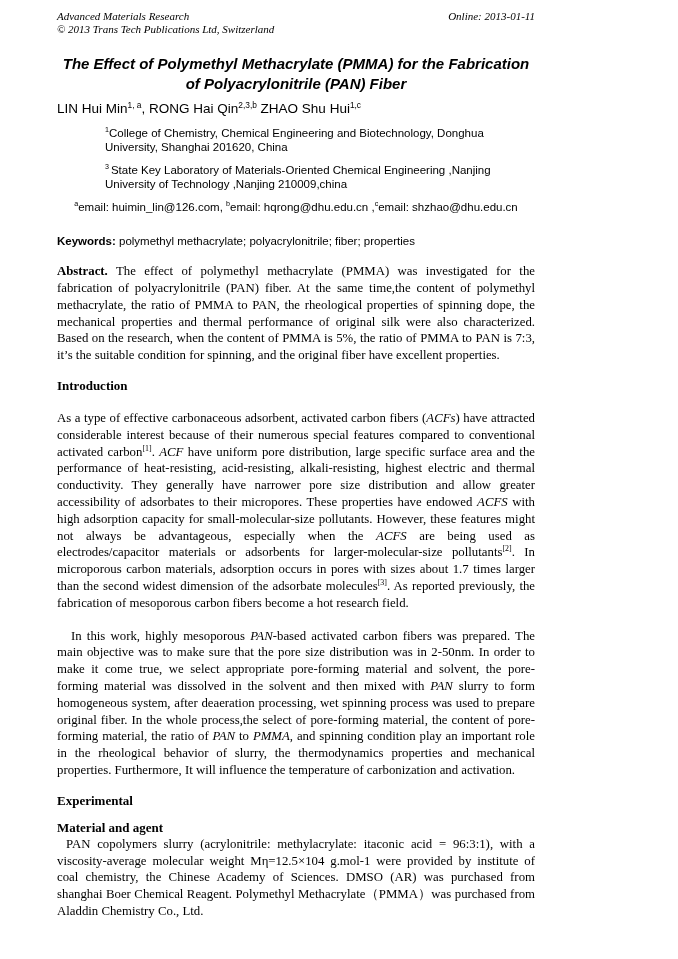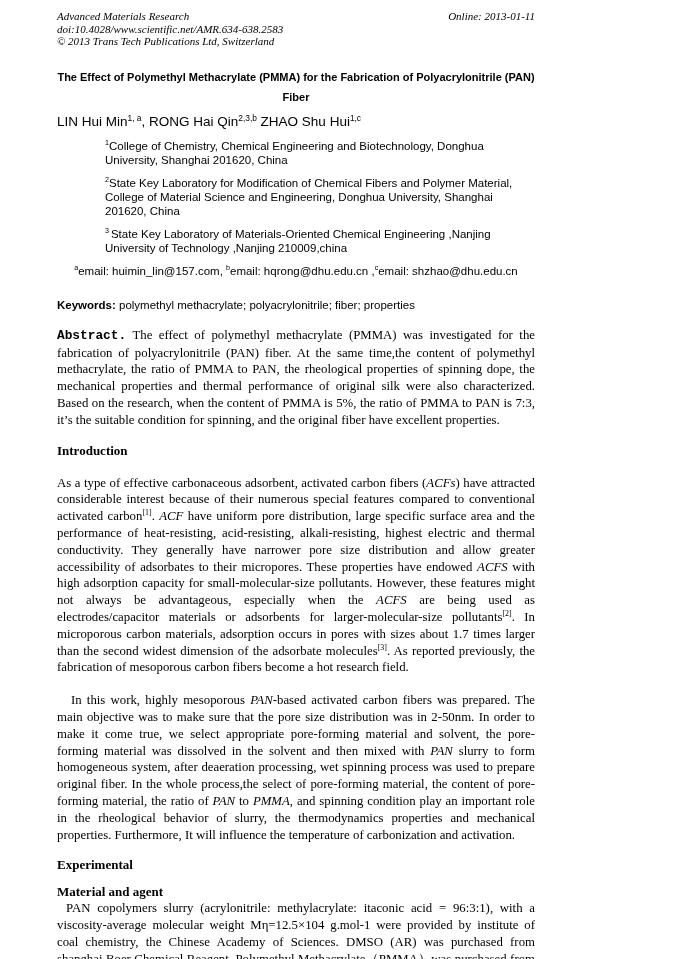--- a/index.html
+++ b/index.html
@@ -22,22 +22,23 @@
     line-height: 12.6px;
     color: #000;
   }
   .jheader-row { display: flex; justify-content: space-between; }
   
   .title {
     margin: 19px 0 0 0;
     text-align: center;
     font-family: "Liberation Sans", sans-serif;
     font-weight: bold;
-    font-size: 11px;
+    font-size: 15px;
     line-height: 20px;
+    font-style: italic;
   }
   .authors {
     margin-top: 6px;
     font-family: "Liberation Sans", sans-serif;
     font-size: 13.5px;
     line-height: 17px;
   }
   .affiliation {
     margin-top: 9px;
     text-align: left;
@@ -65,21 +66,21 @@
   
   .bodytext {
     margin: 0;
     font-family: "Liberation Serif", serif;
     font-size: 12.8px;
     line-height: 16.8px;
     text-align: justify;
     text-align-last: left;
   }
   .abstract { margin-top: 15px; }
-  .abstract .abs-label { font-weight: bold; font-family: Liberation Mono, monospace; }
+  .abstract .abs-label { font-weight: bold; }
   .sec-heading {
     margin: 13px 0 0 0;
     font-family: "Liberation Serif", serif;
     font-weight: bold;
     font-size: 13px;
     line-height: 17px;
   }
   .sub-heading {
     margin: 10px 0 0 0;
     font-family: "Liberation Serif", serif;
@@ -94,33 +95,31 @@
 </head>
 <body>
 
 <div class="page">
 
   <div class="jheader">
     <div class="jheader-row">
       <span>Advanced Materials Research</span>
       <span>Online: 2013-01-11</span>
     </div>
-    <div>doi:10.4028/www.scientific.net/AMR.634-638.2583</div>
     <div>© 2013 Trans Tech Publications Ltd, Switzerland</div>
   </div>
 
   <h1 class="title">The Effect of Polymethyl Methacrylate (PMMA) for the Fabrication of Polyacrylonitrile (PAN) Fiber</h1>
 
   <div class="authors"><span>LIN Hui Min</span><sup>1, a</sup><span>, RONG Hai Qin</span><sup>2,3,b</sup><span> ZHAO Shu Hui</span><sup>1,c</sup></div>
 
   <div class="affiliation"><sup>1</sup><span>College of Chemistry, Chemical Engineering and Biotechnology, Donghua University, Shanghai 201620, China</span></div>
-  <div class="affiliation"><sup>2</sup><span>State Key Laboratory for Modification of Chemical Fibers and Polymer Material, College of Material Science and Engineering, Donghua University, Shanghai 201620, China</span></div>
   <div class="affiliation"><sup>3 </sup><span>State Key Laboratory of Materials-Oriented Chemical Engineering ,Nanjing University of Technology ,Nanjing 210009,china</span></div>
 
-  <div class="emails"><sup>a</sup><span>email: huimin_lin@157.com, </span><sup>b</sup><span>email: hqrong@dhu.edu.cn ,</span><sup>c</sup><span>email: shzhao@dhu.edu.cn</span></div>
+  <div class="emails"><sup>a</sup><span>email: huimin_lin@126.com, </span><sup>b</sup><span>email: hqrong@dhu.edu.cn ,</span><sup>c</sup><span>email: shzhao@dhu.edu.cn</span></div>
 
   <p class="keywords"><span class="kw-label">Keywords:</span><span> polymethyl methacrylate; polyacrylonitrile; fiber; properties</span></p>
 
   <p class="bodytext abstract"><span class="abs-label">Abstract.</span><span> The effect of polymethyl methacrylate (PMMA) was investigated for the fabrication of polyacrylonitrile (PAN) fiber. At the same time,the content of polymethyl methacrylate, the ratio of PMMA to PAN, the rheological properties of spinning dope, the mechanical properties and thermal performance of original silk were also characterized. Based on the research, when the content of PMMA is 5%, the ratio of PMMA to PAN is 7:3, it’s the suitable condition for spinning, and the original fiber have excellent properties.</span></p>
 
   <h2 class="sec-heading">Introduction</h2>
 
   <p class="bodytext para-gap"><span>As a type of effective carbonaceous adsorbent, activated carbon fibers (</span><span style="font-style: italic;">ACFs</span><span>) have attracted considerable interest because of their numerous special features compared to conventional activated carbon</span><sup>[1]</sup><span>. </span><span style="font-style: italic;">ACF</span><span> have uniform pore distribution, large specific surface area and the performance of heat-resisting, acid-resisting, alkali-resisting, highest electric and thermal conductivity. They generally have narrower pore size distribution and allow greater accessibility of adsorbates to their micropores. These properties have endowed </span><span style="font-style: italic;">ACFS</span><span> with high adsorption capacity for small-molecular-size pollutants. However, these features might not always be advantageous, especially when the </span><span style="font-style: italic;">ACFS</span><span> are being used as electrodes/capacitor materials or adsorbents for larger-molecular-size pollutants</span><sup>[2]</sup><span>. In microporous carbon materials, adsorption occurs in pores with sizes about 1.7 times larger than the second widest dimension of the adsorbate molecules</span><sup>[3]</sup><span>. As reported previously, the fabrication of mesoporous carbon fibers become a hot research field.</span></p>
 
   <p class="bodytext para-gap indent-md"><span>In this work, highly mesoporous </span><span style="font-style: italic;">PAN</span><span>-based activated carbon fibers was prepared. The main objective was to make sure that the pore size distribution was in 2-50nm. In order to make it come true, we select appropriate pore-forming material and solvent, the pore-forming material was dissolved in the solvent and then mixed with </span><span style="font-style: italic;">PAN</span><span> slurry to form homogeneous system, after deaeration processing, wet spinning process was used to prepare original fiber. In the whole process,the select of pore-forming material, the content of pore-forming material, the ratio of </span><span style="font-style: italic;">PAN</span><span> to </span><span style="font-style: italic;">PMMA</span><span>, and spinning condition play an important role in the rheological behavior of slurry, the thermodynamics properties and mechanical properties. Furthermore, It will influence the temperature of carbonization and activation.</span></p>

